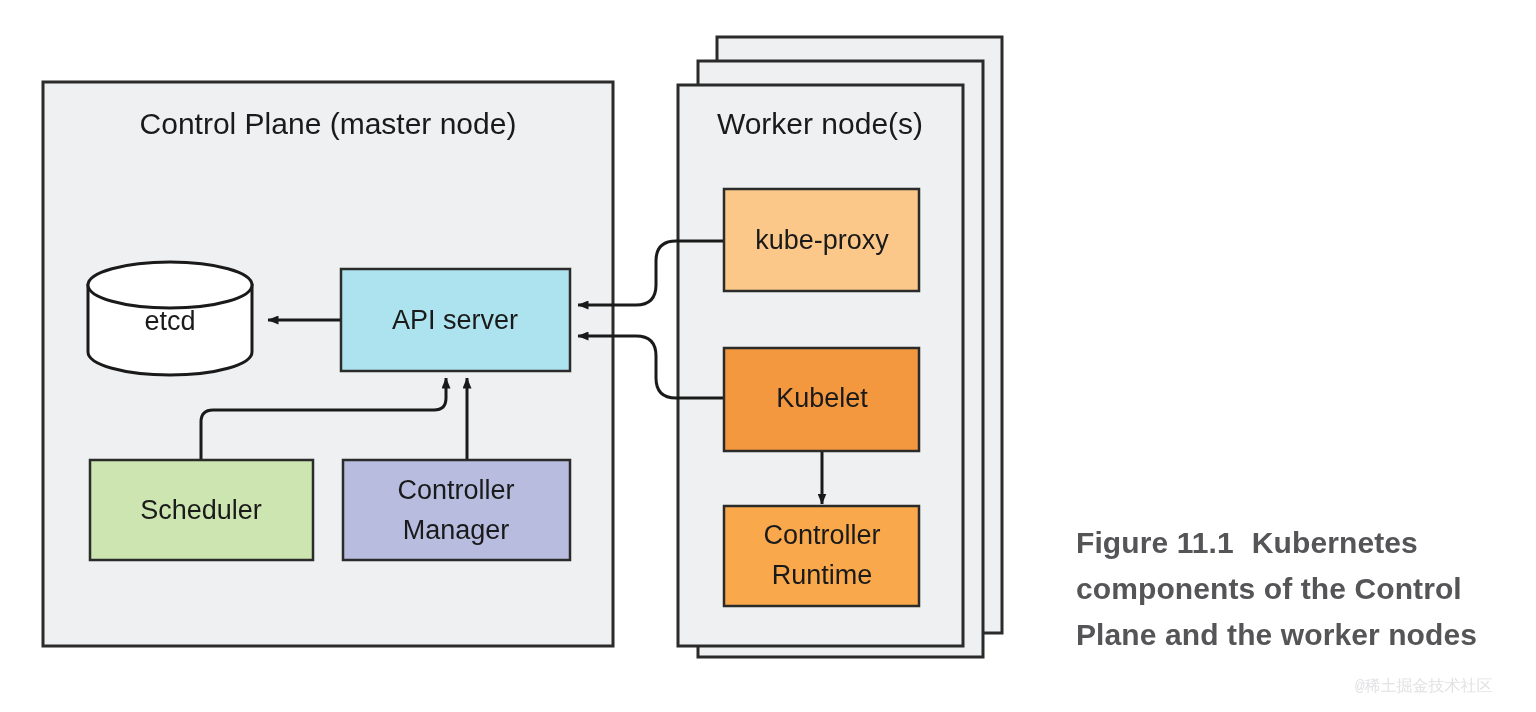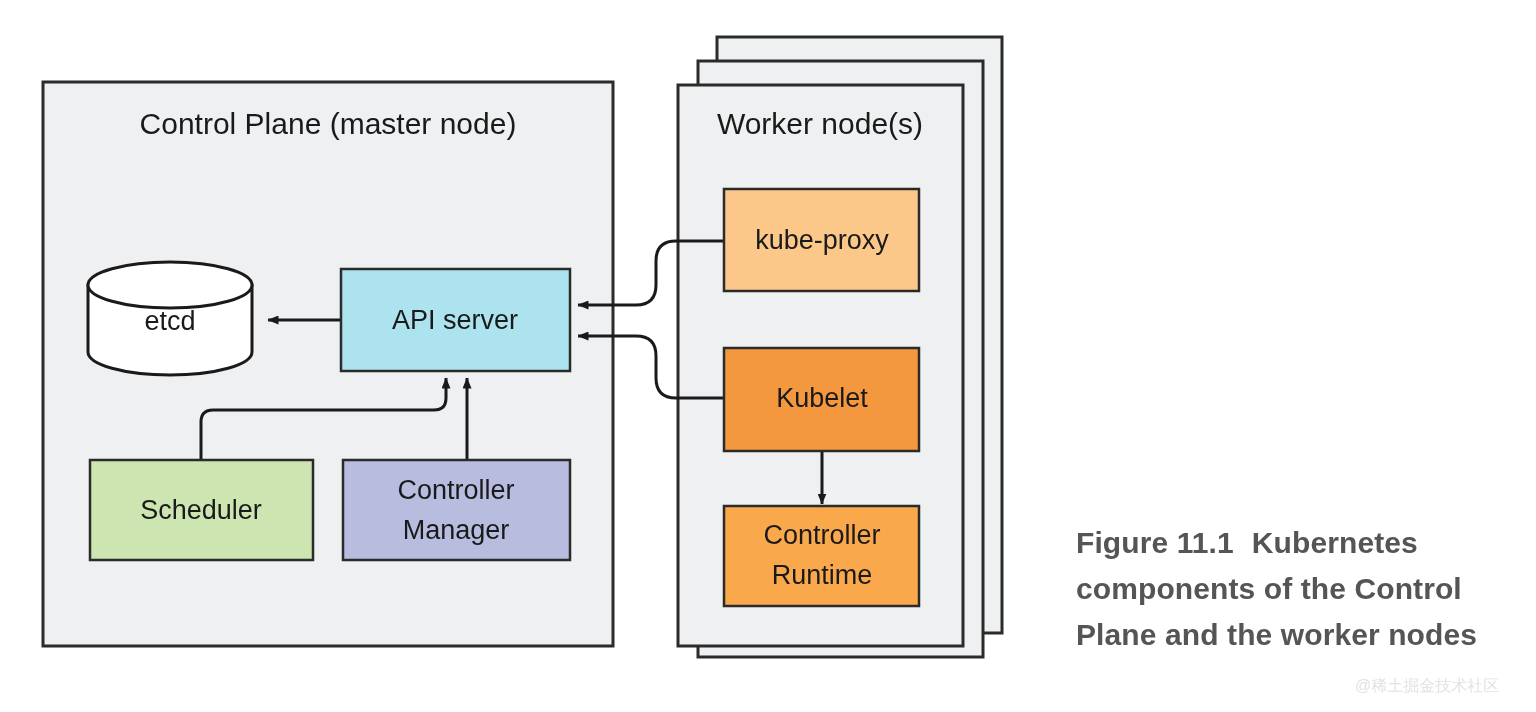--- a/index.html
+++ b/index.html
@@ -89,21 +89,21 @@
   }
   #caption-block .cap-gap {
     display: inline-block;
     width: 18px;
   }
 
   #watermark {
     position: absolute;
     left: 1355px;
     top: 676px;
-    font-family: Liberation Sans, sans-serif;
+    font-family: Liberation Mono, monospace;
     font-size: 16px;
     color: #e2e2e4;
     white-space: nowrap;
   }
 </style>
 </head>
 <body>
 
 <div id="diagram-root">
 

